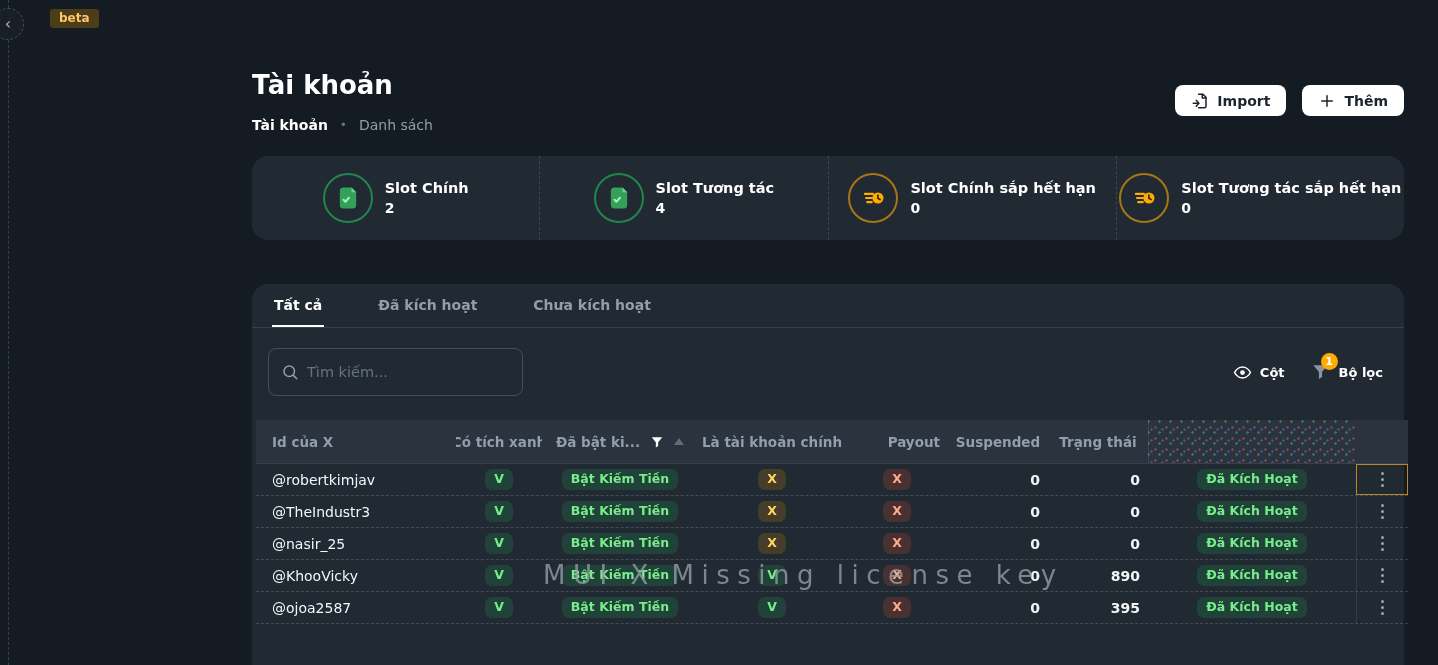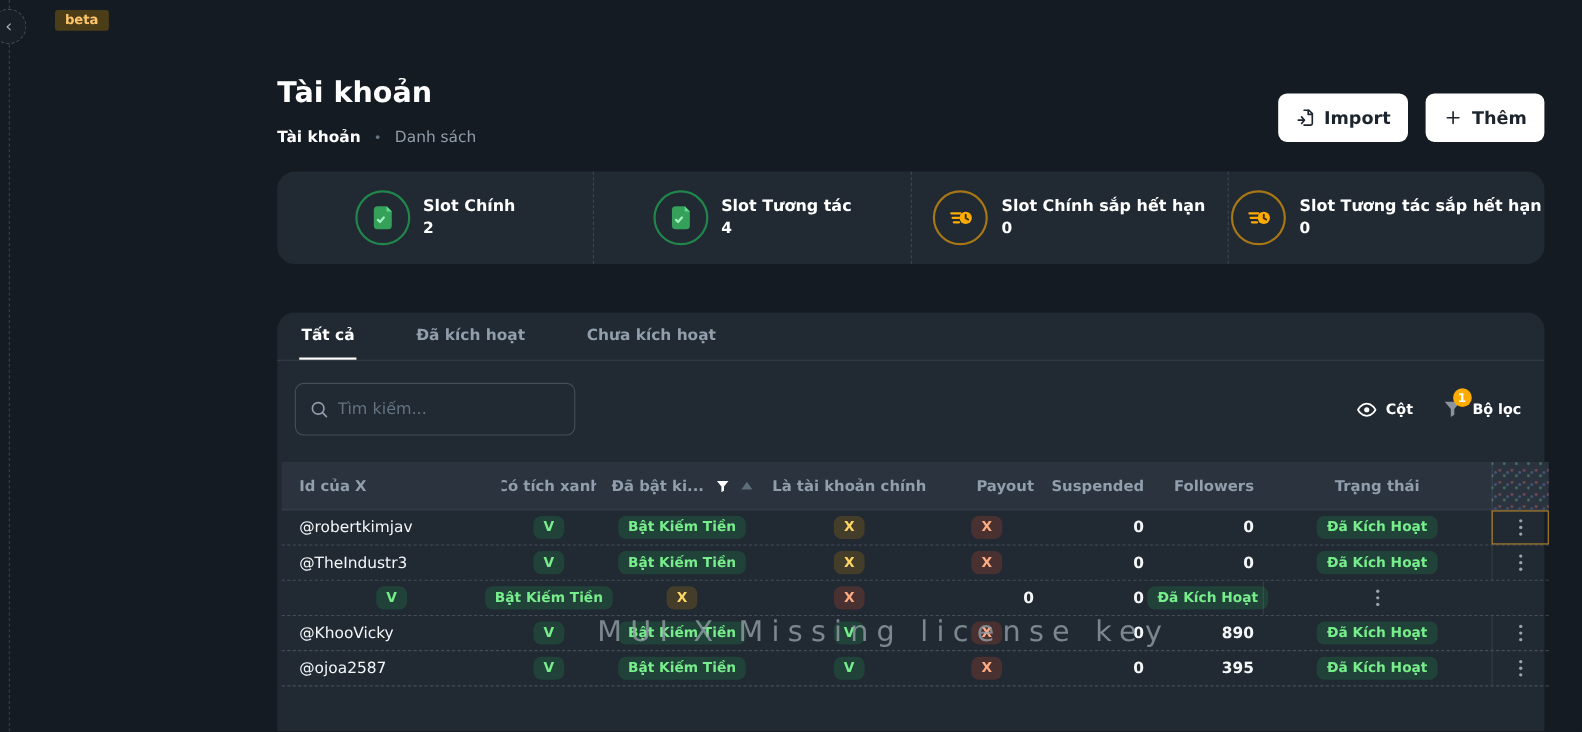--- a/index.html
+++ b/index.html
@@ -25,23 +25,23 @@
   .main { position:absolute; left:252px; top:0; width:1152px; height:665px; }
 
   .page-title { position:absolute; top:70px; left:0; font-size:26px; font-weight:700; }
   .breadcrumb { position:absolute; top:117px; left:0; display:flex; align-items:center;
     gap:12px; font-size:14px; }
   .breadcrumb .root { font-weight:600; color:#fff; }
   .breadcrumb .sep { color:#637381; font-size:12px; }
   .breadcrumb .current { color:#919eab; }
 
   .header-actions { position:absolute; top:85px; right:0; display:flex; gap:16px; }
-  .btn-white { display:flex; align-items:center; gap:8px; height:44px; padding:0 16px;
+  .btn-white { display:flex; align-items:center; gap:8px; height:31px; padding:0 16px;
     background:#ffffff; color:#1c252e; border:none; border-radius:8px;
-    font-family:inherit; font-size:16px; font-weight:700; cursor:pointer; }
+    font-family:inherit; font-size:14px; font-weight:700; cursor:pointer; }
   .btn-white svg { display:block; }
 
   
   .stats { position:absolute; top:156px; left:0; width:1152px; height:84px;
     background:#212933; border-radius:16px; display:flex; }
   .stat-card { flex:1 1 0; display:flex; align-items:center; justify-content:center;
     gap:12px; }
   .stat-card + .stat-card { border-left:1px dashed rgba(145,158,171,0.25); }
   .stat-icon { width:50px; height:50px; border-radius:50%; flex:0 0 auto;
     display:flex; align-items:center; justify-content:center; }
@@ -266,21 +266,20 @@
             <span class="head-icons">
               <svg width="14" height="14" viewBox="0 0 24 24" fill="#ffffff">
                 <path d="M3 4h18l-7 8.5V19l-4 2.5V12.5L3 4z"></path>
               </svg>
               <span class="sort-arrow"></span>
             </span>
           </div>
           <div class="cell center head-label">Là tài khoản chính</div>
           <div class="cell right head-label">Payout</div>
           <div class="cell center head-label">Suspended</div>
-          <div class="cell right head-label">Followers</div>
           <div class="cell center head-label">Trạng thái</div>
           <div class="cell actions head-dotted"></div>
         </div>
 
         <div class="grid-row grid-body-row">
           <div class="cell left id-text">@robertkimjav</div>
           <div class="cell center">
               <span class="pill" data-variant="success">V</span>
             </div>
           <div class="cell center">
@@ -328,20 +327,21 @@
           <div class="cell actions">
             <span class="kebab">
                 <i></i>
                 <i></i>
                 <i></i>
               </span>
           </div>
         </div>
 
         <div class="grid-row grid-body-row">
+          <div class="cell left id-text">@nasir_25</div>
           <div class="cell center">
               <span class="pill" data-variant="success">V</span>
             </div>
           <div class="cell center">
               <span class="pill" data-variant="success">Bật Kiếm Tiền</span>
             </div>
           <div class="cell center">
               <span class="pill" data-variant="warning">X</span>
             </div>
           <div class="cell center">

